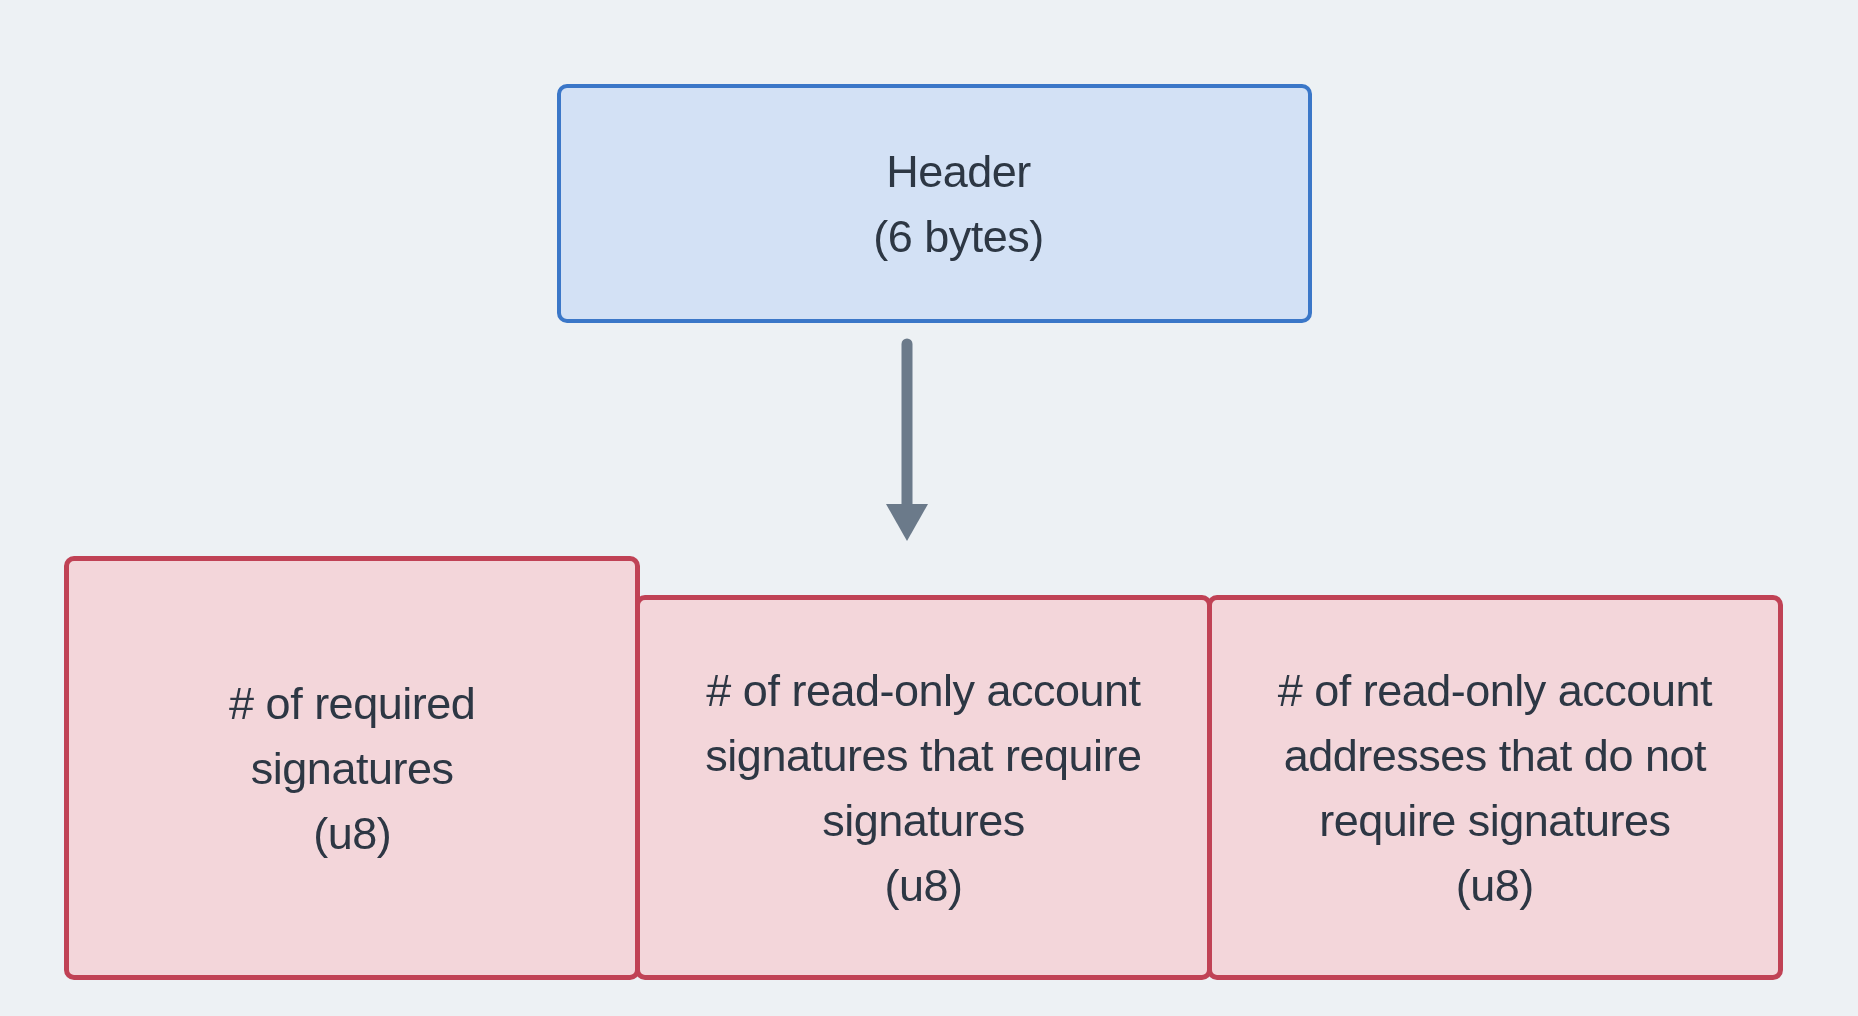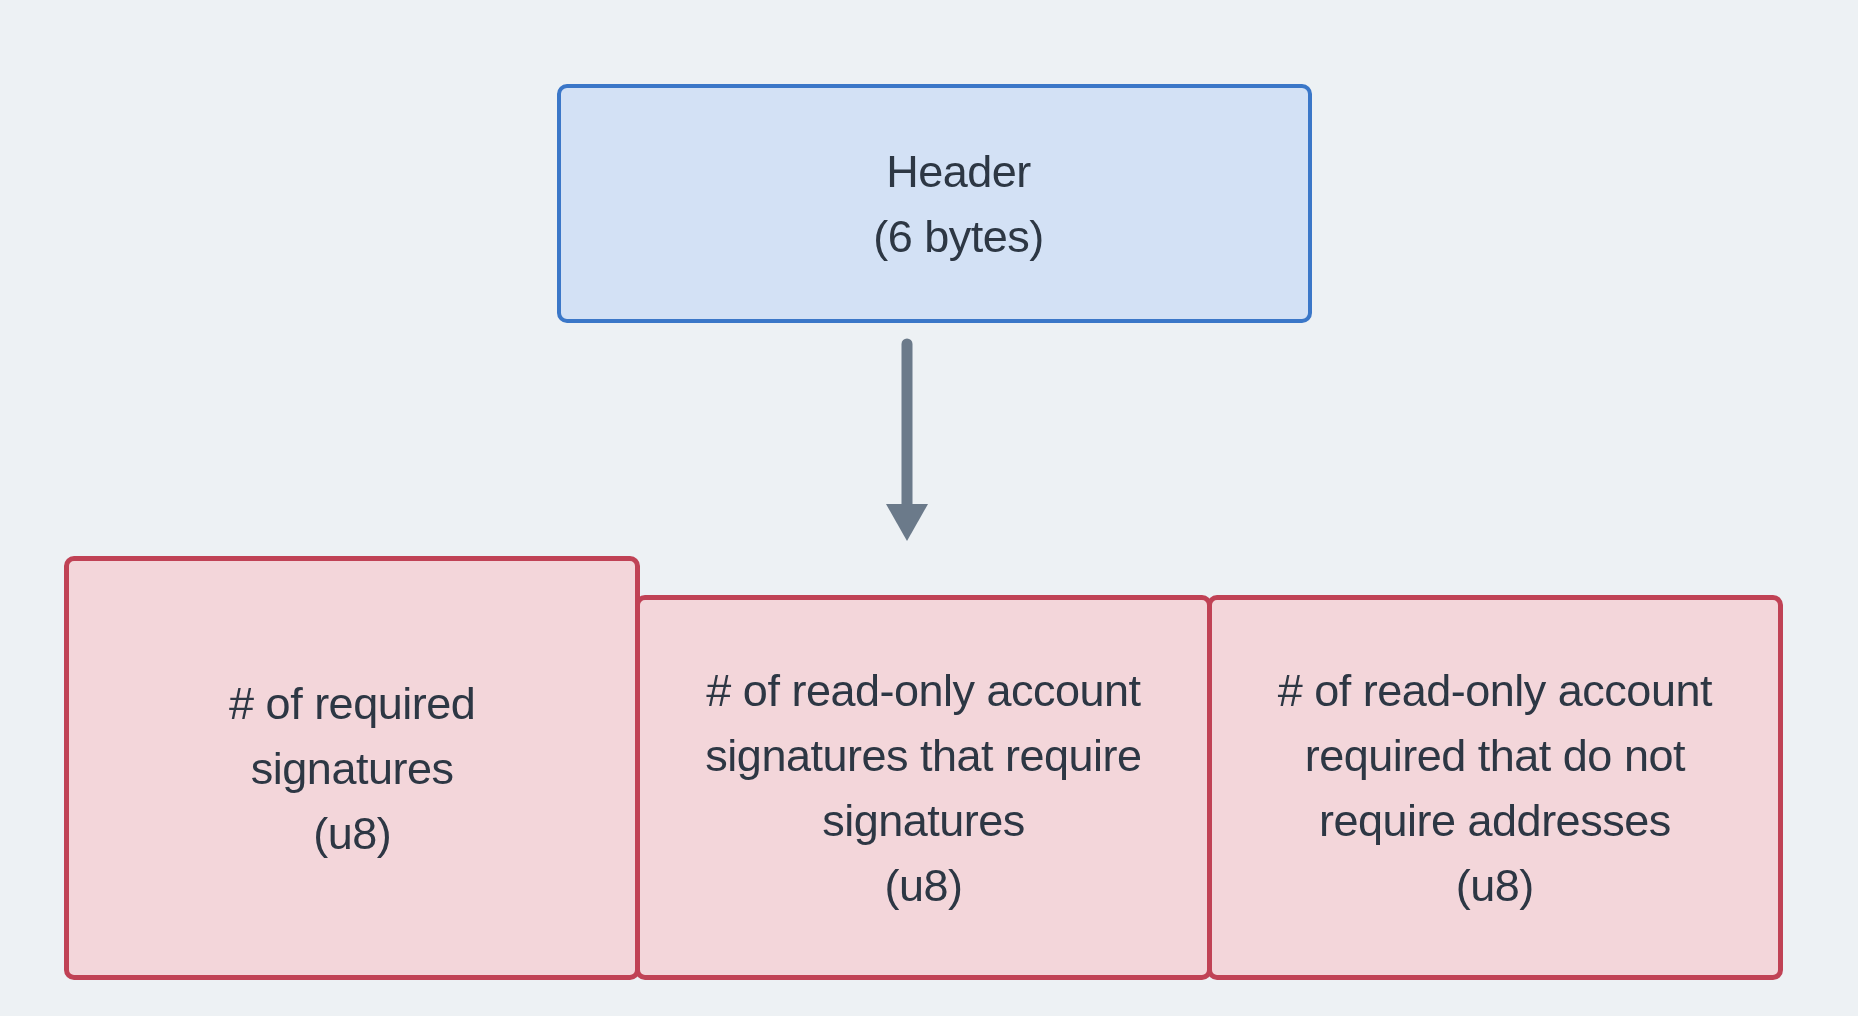--- a/index.html
+++ b/index.html
@@ -110,19 +110,19 @@
 
     <div class="field-box">
       <div class="line"># of read-only account</div>
       <div class="line">signatures that require</div>
       <div class="line">signatures</div>
       <div class="line">(u8)</div>
     </div>
 
     <div class="field-box">
       <div class="line"># of read-only account</div>
-      <div class="line">required that do not</div>
-      <div class="line">require addresses</div>
+      <div class="line">addresses that do not</div>
+      <div class="line">require signatures</div>
       <div class="line">(u8)</div>
     </div>
 
   </div>
 </div>
 
 </body></html>

